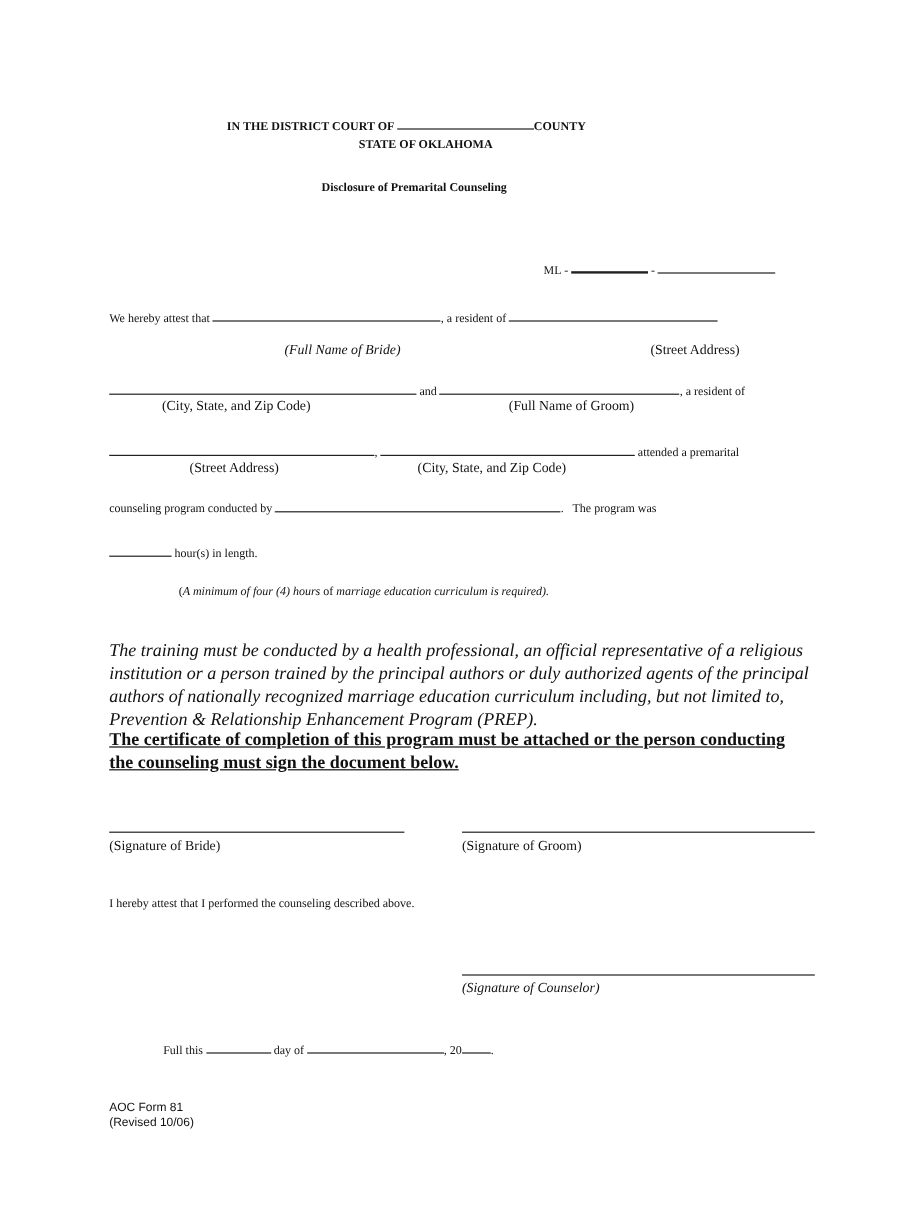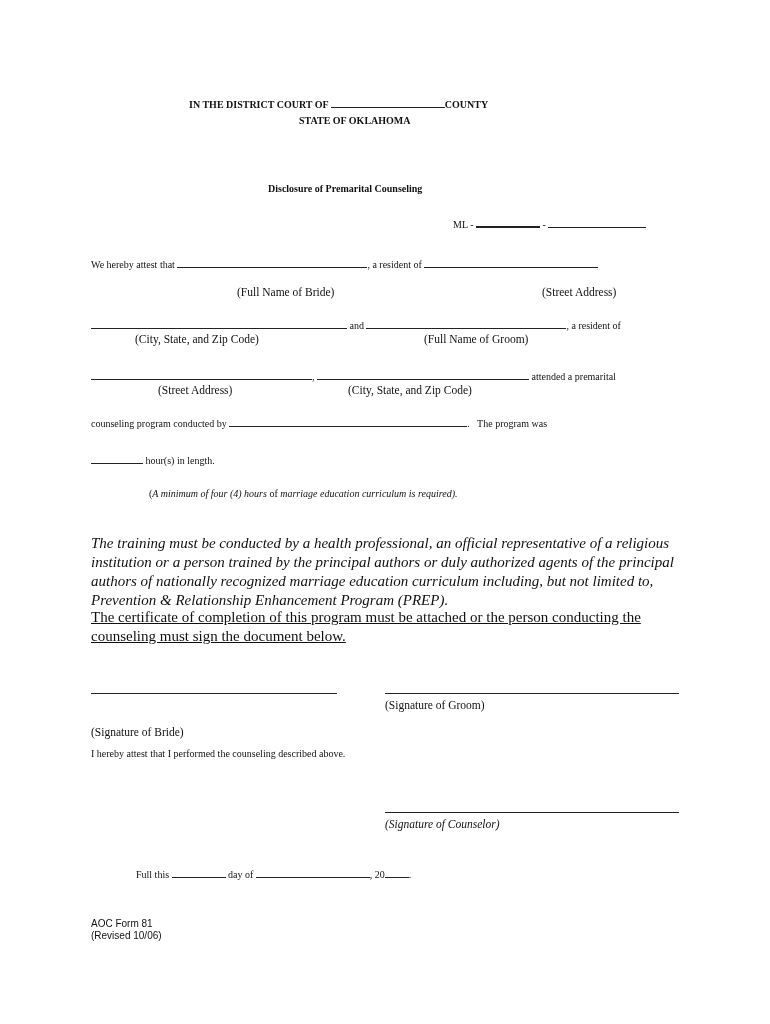--- a/index.html
+++ b/index.html
@@ -6,46 +6,46 @@
   body { width: 770px; height: 1024px; position: relative; overflow: hidden;
          font-family: "Liberation Serif", serif; color: #111; }
   .abs { position: absolute; white-space: nowrap; }
   .t15 { font-size: 10px; line-height: 18px; }
   .b { font-weight: bold; }
   .cap { font-size: 11.5px; line-height: 14px; }
   .ital { font-style: italic; }
   .blank { display: inline-block; border-bottom: 1px solid #222; height: 13px; vertical-align: baseline; }
   .sigline { position: absolute; border-top: 1px solid #222; height: 0; }
   .para { position: absolute; font-size: 15px; line-height: 19px; font-style: italic; width: 600px; white-space: normal; margin-top: 15px; }
-  .notice { position: absolute; font-size: 15px; line-height: 19px; font-weight: normal; text-decoration: underline; width: 600px; white-space: normal; }
+  .notice { position: absolute; font-size: 15px; line-height: 19px; font-weight: bold; text-decoration: underline; width: 600px; white-space: normal; }
   .footer { font-family: "Liberation Sans", sans-serif; font-size: 10px; line-height: 12px; }
 </style>
 </head>
 <body>
 
 <div class="abs t15 b" style="left:189px; top:94px;">
   <span>IN THE DISTRICT COURT OF</span>
   <span class="blank" style="width:114px;"></span><span>COUNTY</span>
 </div>
 <div class="abs t15 b" style="left:299px; top:112px;">STATE OF OKLAHOMA</div>
-<div class="abs t15 b" style="left:268px; top:148px;margin-top:32px;">Disclosure of Premarital Counseling</div>
+<div class="abs t15 b" style="left:268px; top:148px;">Disclosure of Premarital Counseling</div>
 
 <div class="abs t15" style="left:453px; top:213px;">
   <span>ML -</span>
   <span class="blank" style="width:64px; border-bottom-width:2px;"></span>
   <span>-</span>
   <span class="blank" style="width:98px;"></span>
 </div>
 
 <div class="abs t15" style="left:91px; top:254px;">
   <span>We hereby attest that</span>
   <span class="blank" style="width:190px;"></span><span>, a resident of</span>
   <span class="blank" style="width:174px;"></span>
 </div>
-<div class="abs cap" style="left:237px; top:285px;">(Full Name of Bride)</div>
+<div class="abs cap" style="left:237px; top:285px;font-style:italic;">(Full Name of Bride)</div>
 <div class="abs cap" style="left:542px; top:285px;">(Street Address)</div>
 
 <div class="abs t15" style="left:91px; top:315px;">
   <span class="blank" style="width:256px;"></span>
   <span>and</span>
   <span class="blank" style="width:200px;"></span><span>, a resident of</span>
 </div>
 <div class="abs cap" style="left:135px; top:332px;">(City, State, and Zip Code)</div>
 <div class="abs cap" style="left:424px; top:332px;">(Full Name of Groom)</div>
 
@@ -70,21 +70,21 @@
 <div class="abs t15" style="left:149px; top:485px;">
   <span>(</span><span class="ital">A minimum of four (4) hours</span><span style="white-space:pre"> of </span><span class="ital">marriage education curriculum is required).</span>
 </div>
 
 <div class="para" style="left:91px; top:519px; width:594px;">The training must be conducted by a health professional, an official representative of a religious institution or a person trained by the principal authors or duly authorized agents of the principal authors of nationally recognized marriage education curriculum including, but not limited to, Prevention &amp; Relationship Enhancement Program (PREP).</div>
 
 <div class="notice" style="left:91px; top:608px; width:585px;">The certificate of completion of this program must be attached or the person conducting the counseling must sign the document below.</div>
 
 <div class="sigline" style="left:91px; top:693px; width:246px;"></div>
 <div class="sigline" style="left:385px; top:693px; width:294px;"></div>
-<div class="abs cap" style="left:91px; top:698px;margin-top:27px;">(Signature of Bride)</div>
+<div class="abs cap" style="left:91px; top:698px;">(Signature of Bride)</div>
 <div class="abs cap" style="left:385px; top:698px;">(Signature of Groom)</div>
 
 <div class="abs t15" style="left:91px; top:745px;">I hereby attest that I performed the counseling described above.</div>
 
 <div class="sigline" style="left:385px; top:812px; width:294px;"></div>
 <div class="abs cap" style="left:385px; top:817px;font-style:italic;">(Signature of Counselor)</div>
 
 <div class="abs t15" style="left:136px; top:864px;">
   <span>Full this</span>
   <span class="blank" style="width:54px;"></span>

